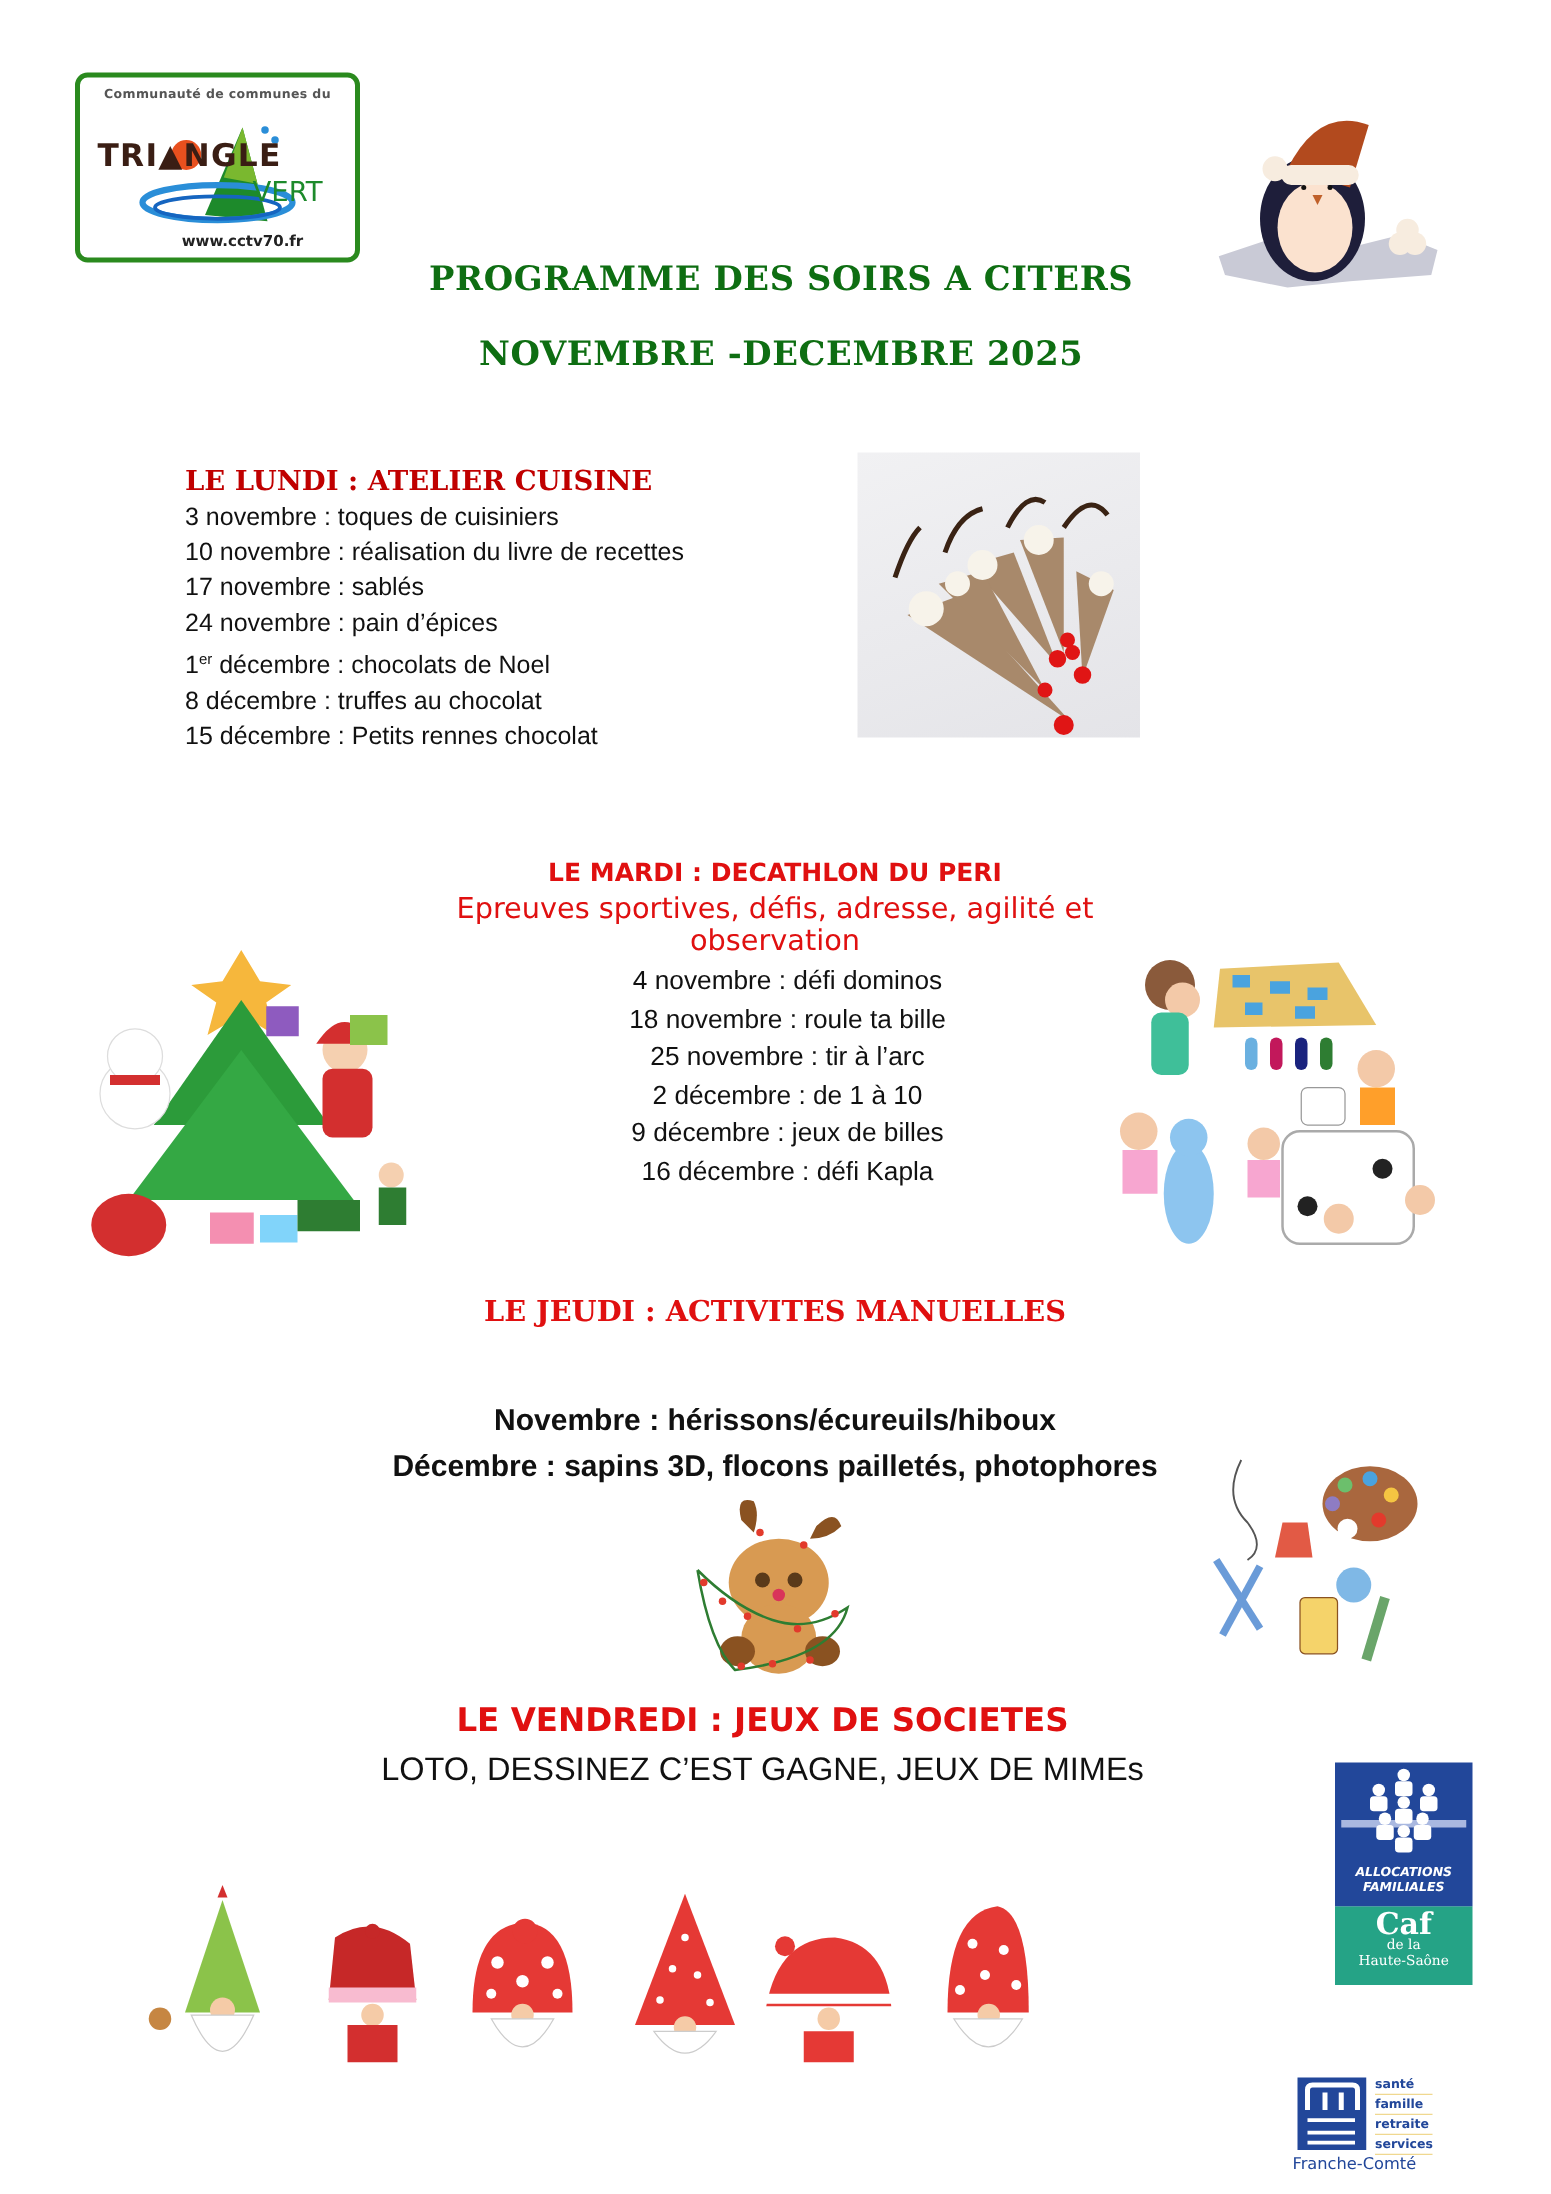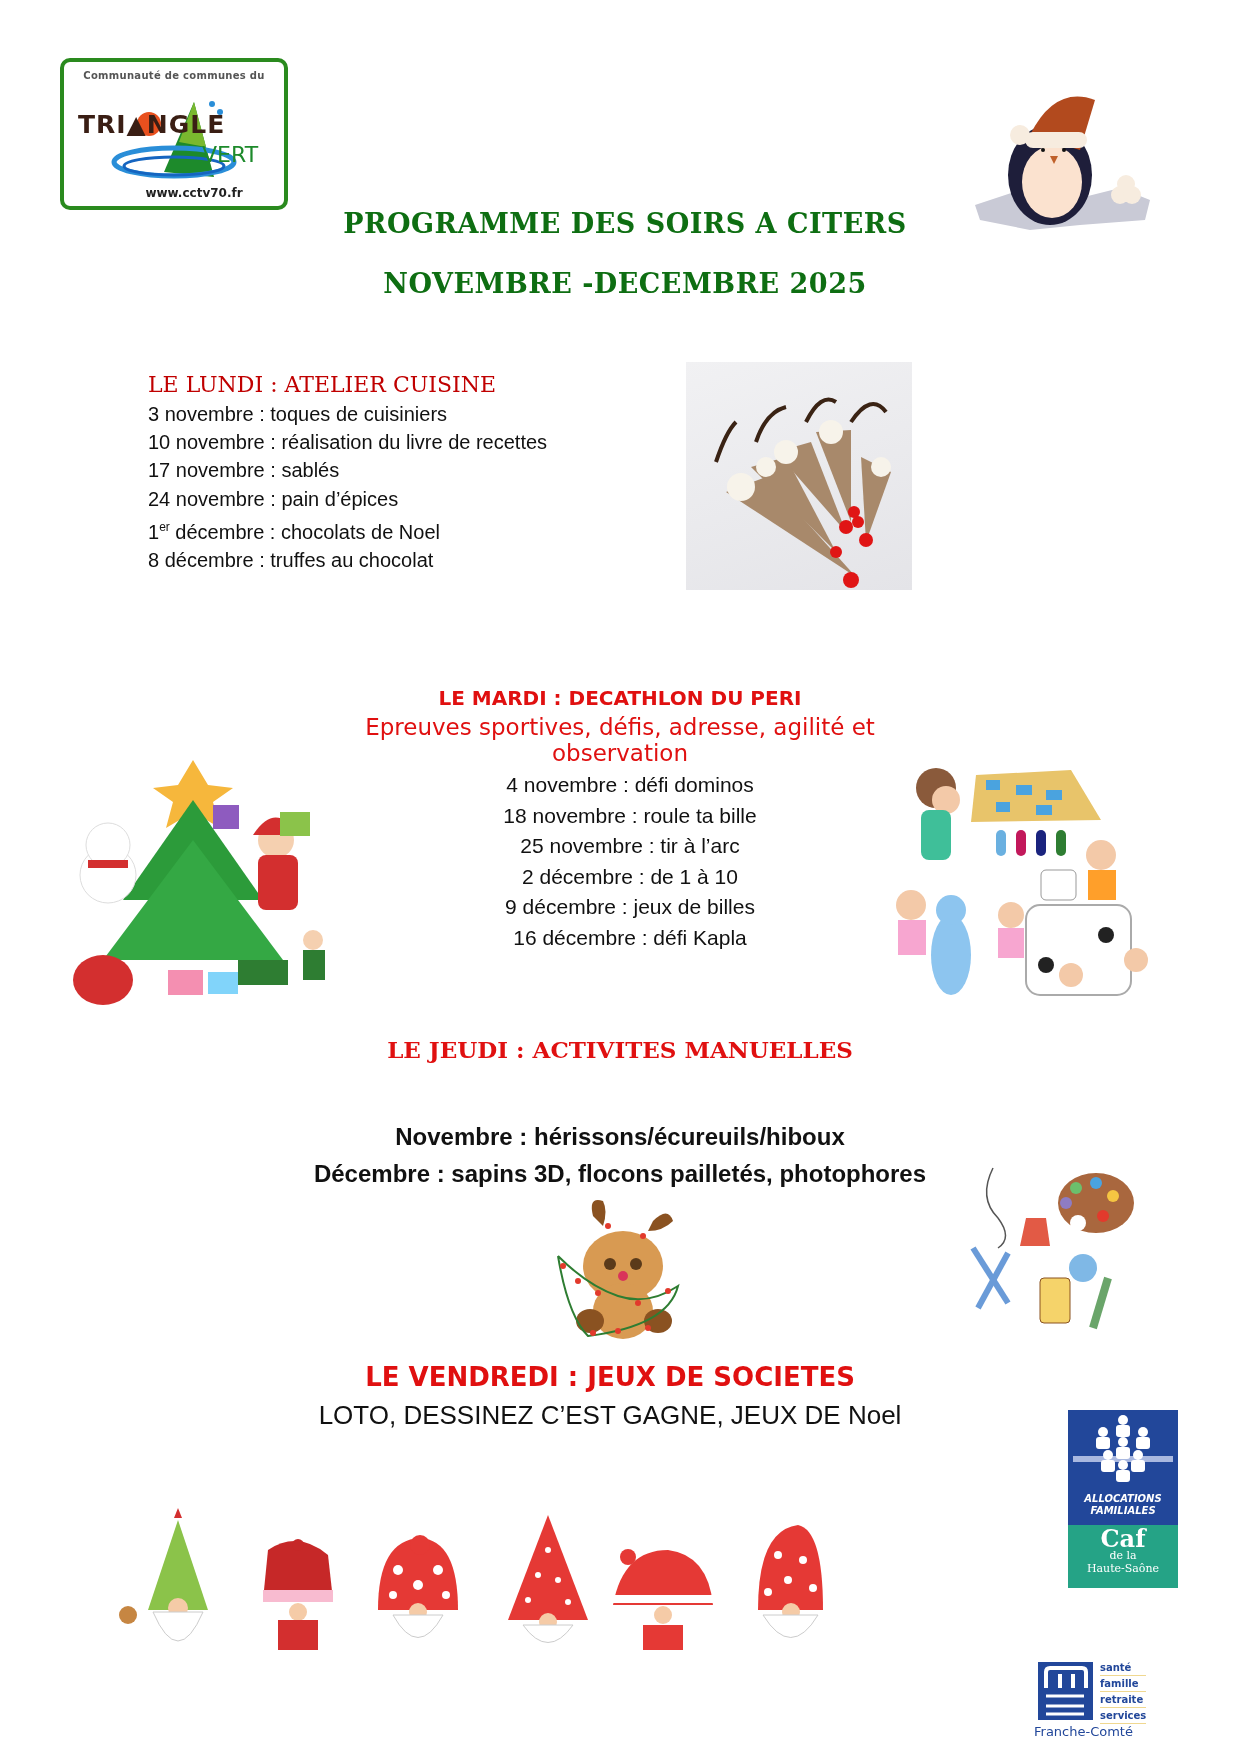--- a/index.html
+++ b/index.html
@@ -14,21 +14,21 @@
   .logo .vert { position: absolute; top: 80px; left: 138px; font-family: "DejaVu Sans", sans-serif; font-weight: normal; font-size: 22px; color: #1d8a2b; }
   .logo .url { position: absolute; bottom: 6px; width: 100%; text-align: center; font-family: "DejaVu Sans", sans-serif; font-weight: bold; font-size: 12px; color: #222; padding-left: 40px; }
   .logo svg { position: absolute; left: 30px; top: 30px; }
 
   
   .title { width: 100%; left: 0; text-align: center; font-family: "DejaVu Serif", "Liberation Serif", serif; font-weight: bold; color: #0e6e12; font-size: 27px; letter-spacing: 0.5px; }
   .title1 { top: 208px; left: 300px; width: 650px; text-align: center; }
   .title2 { top: 268px; left: 300px; width: 650px; text-align: center; }
 
   
-  .h-lundi { left: 148px; top: 372px; font-family: "DejaVu Serif", serif; font-weight: normal; font-size: 22px; color: #c00000; }
+  .h-lundi { left: 148px; top: 372px; font-family: "DejaVu Serif", serif; font-weight: bold; font-size: 22px; color: #c00000; }
   .lundi-list { left: 148px; top: 400px; font-size: 20px; line-height: 28.2px; color: #111; }
   .lundi-list sup { font-size: 12px; }
 
   .h-mardi { left: 300px; top: 686px; width: 640px; text-align: center; font-family: "DejaVu Sans", sans-serif; font-weight: bold; font-size: 20px; color: #e01010; }
   .sub-mardi { left: 300px; top: 714px; width: 640px; text-align: center; font-family: "DejaVu Sans", sans-serif; font-size: 23px; color: #e01010; }
   .mardi-list { left: 440px; top: 770px; width: 380px; text-align: center; font-size: 21px; line-height: 30.6px; }
 
   .h-jeudi { left: 300px; top: 1036px; width: 640px; text-align: center; font-family: "DejaVu Serif", serif; font-size: 23px; color: #e01010; font-weight: bold; }
   .jeudi-list { left: 260px; top: 1118px; width: 720px; text-align: center; font-size: 24px; font-weight: bold; line-height: 37px; }
 
@@ -88,20 +88,21 @@
 <div class="abs title title2">NOVEMBRE -DECEMBRE 2025</div>
 
 <div class="abs h-lundi">LE LUNDI : ATELIER CUISINE</div>
 <div class="abs lundi-list">
   <div>3 novembre : toques de cuisiniers</div>
   <div>10 novembre : réalisation du livre de recettes</div>
   <div>17 novembre : sablés</div>
   <div>24 novembre :  pain d’épices</div>
   <div>1<sup>er</sup> décembre : chocolats de Noel</div>
   <div>8 décembre : truffes au chocolat</div>
+  <div>15 décembre : Petits rennes chocolat</div>
 </div>
 
 <div class="abs photo">
   <svg width="226" height="228" viewBox="0 0 226 228">
     <g fill="#a8896b">
       <polygon points="40,130 80,115 170,215"></polygon>
       <polygon points="90,90 125,80 160,170"></polygon>
       <polygon points="130,70 165,68 165,160"></polygon>
       <polygon points="175,95 205,110 180,180"></polygon>
       <polygon points="65,105 100,95 150,190"></polygon>
@@ -237,21 +238,21 @@
   <circle cx="120" cy="65" r="8" fill="#fff"></circle>
   <path d="M68,60 L88,60 L92,88 L62,88 Z" fill="#e25a45"></path>
   <circle cx="125" cy="110" r="14" fill="#7fb8e6"></circle>
   <rect x="82" y="120" width="30" height="45" rx="4" fill="#f5d36a" stroke="#8a5221"></rect>
   <path d="M15,90 L50,145" stroke="#6a9bd8" stroke-width="6"></path>
   <path d="M50,95 L20,150" stroke="#6a9bd8" stroke-width="6"></path>
   <path d="M150,120 L135,170" stroke="#6aa56a" stroke-width="8"></path>
 </svg>
 
 <div class="abs h-vendredi">LE VENDREDI :  JEUX DE SOCIETES</div>
-<div class="abs vendredi-text">LOTO, DESSINEZ C’EST GAGNE, JEUX DE Noel</div>
+<div class="abs vendredi-text">LOTO, DESSINEZ C’EST GAGNE, JEUX DE MIMEs</div>
 
 <div class="abs caf">
   <div class="blue">
     <svg width="110" height="75" viewBox="0 0 110 75">
       <rect x="5" y="46" width="100" height="6" fill="#a9b8e0"></rect>
       <g fill="#fff">
         <circle cx="55" cy="10" r="5"></circle>
           <rect x="48" y="15" width="14" height="12" rx="3"></rect>
         <circle cx="35" cy="22" r="5"></circle>
           <rect x="28" y="27" width="14" height="12" rx="3"></rect>

